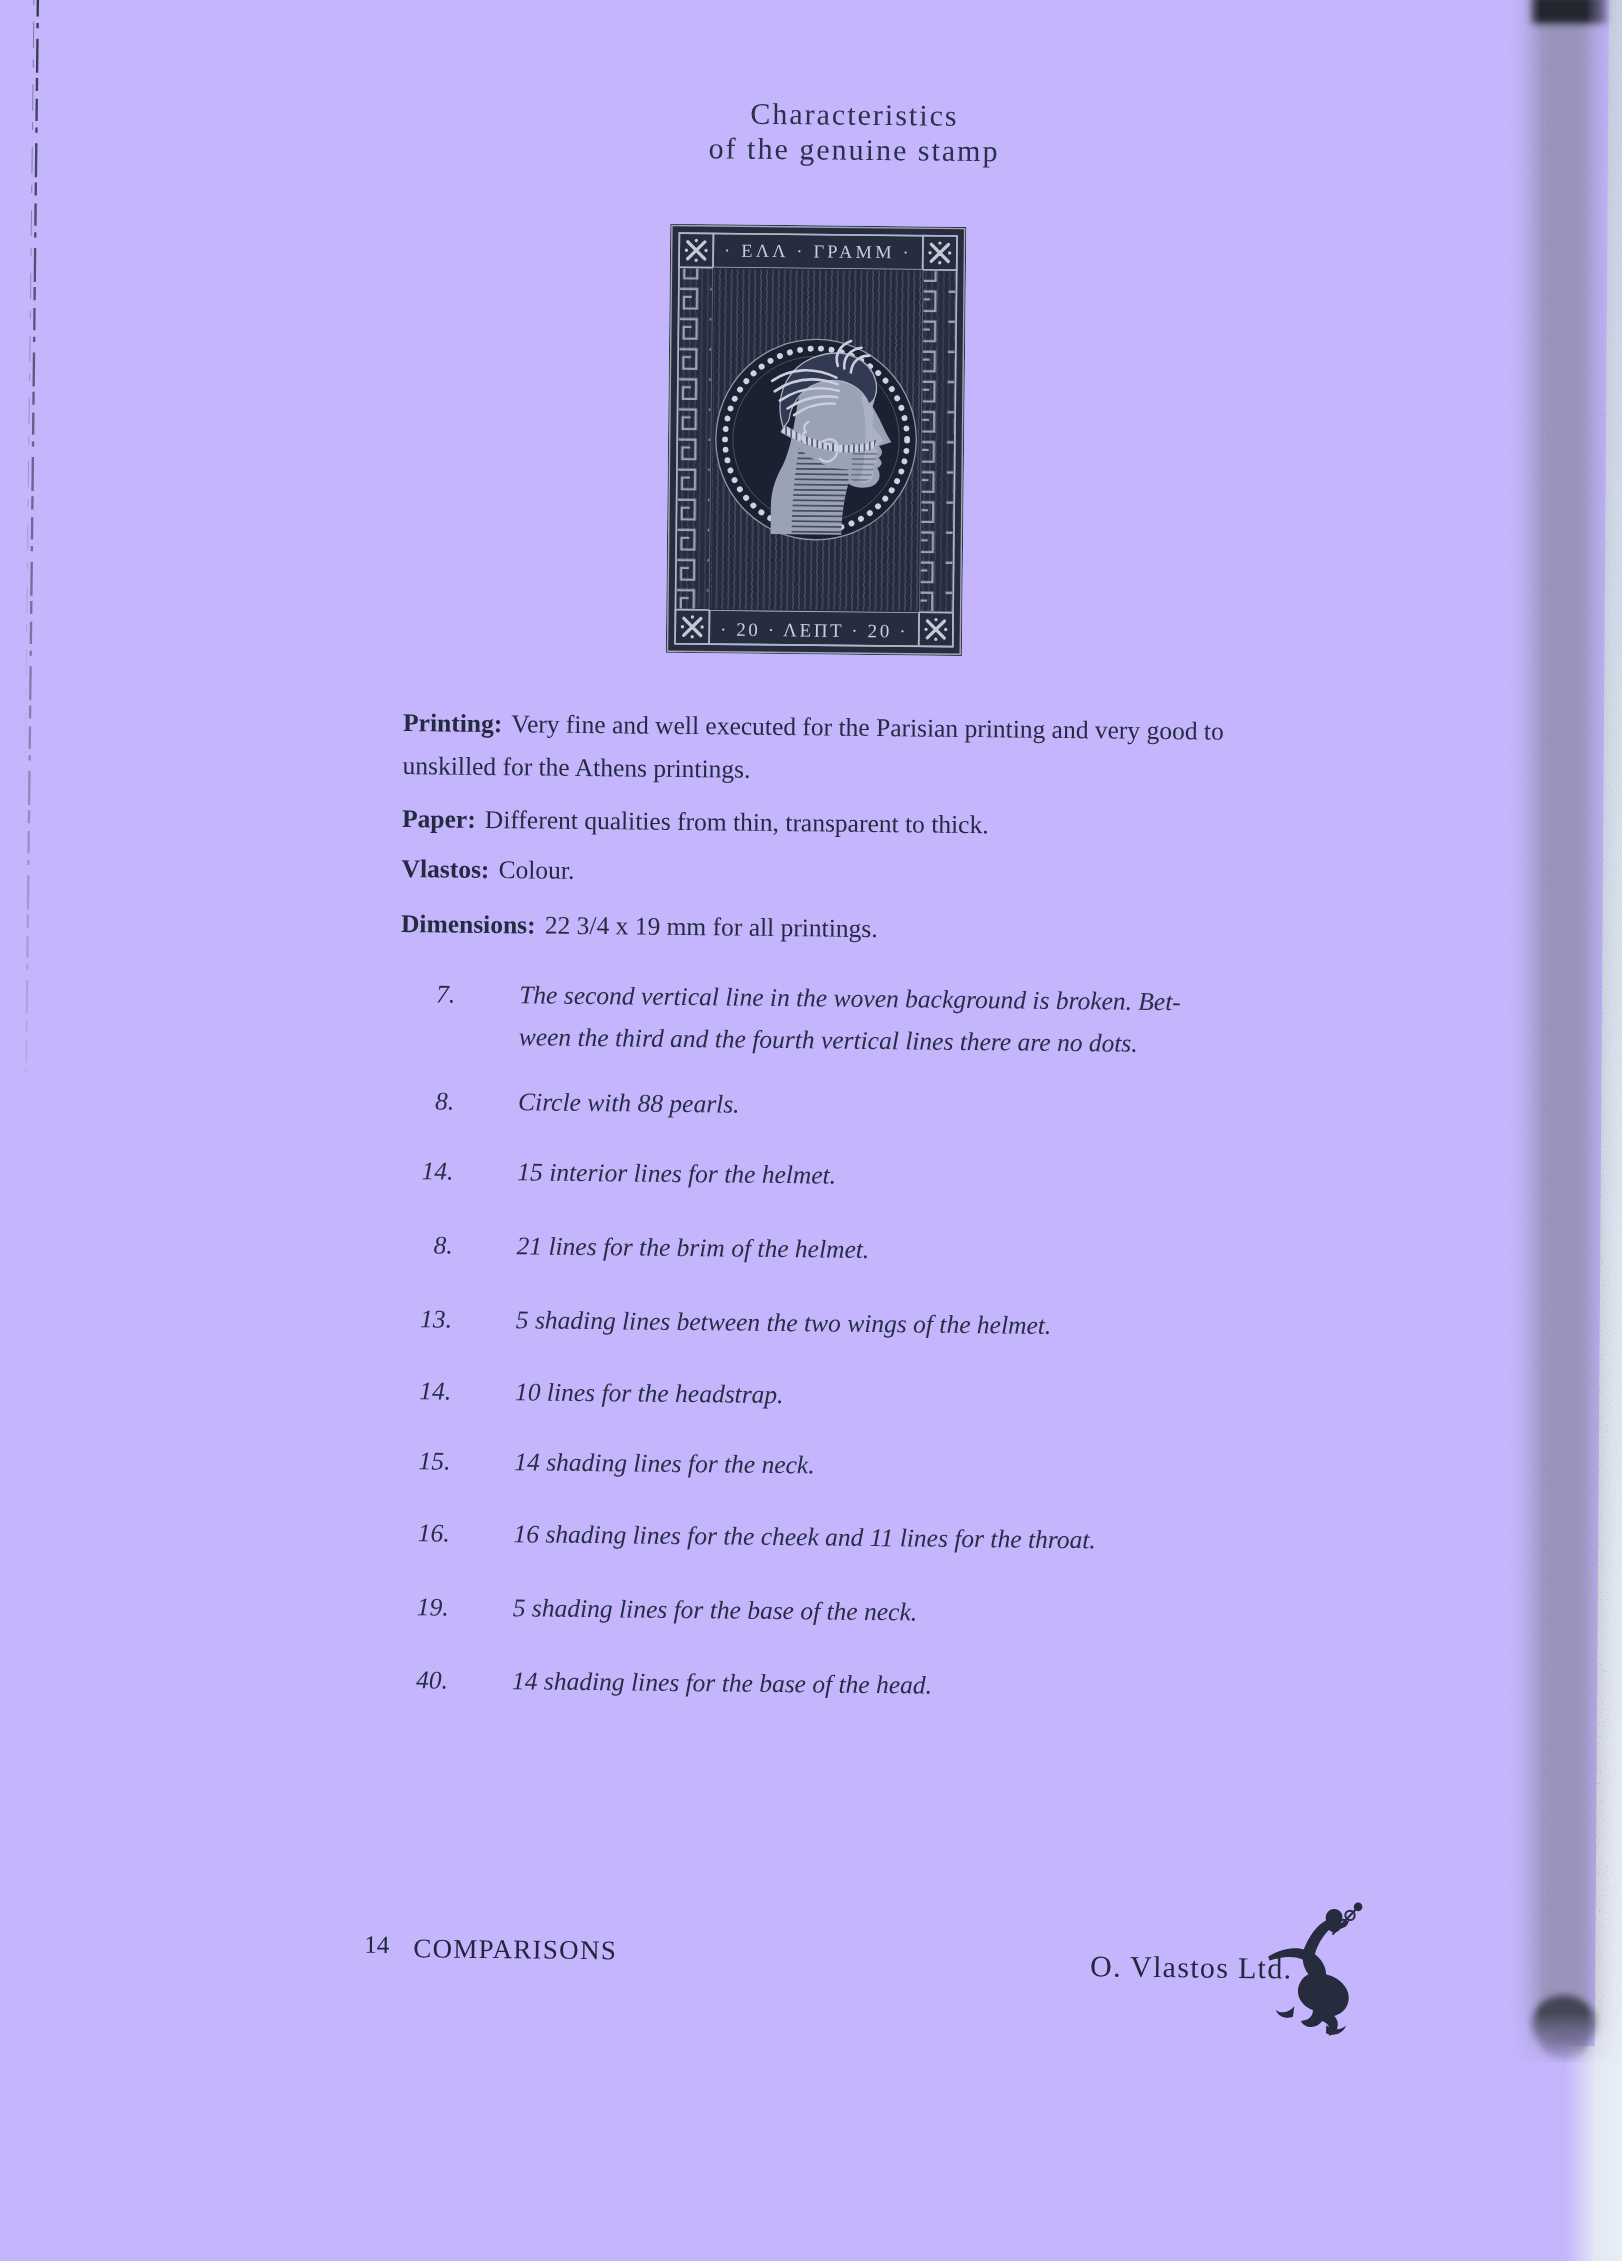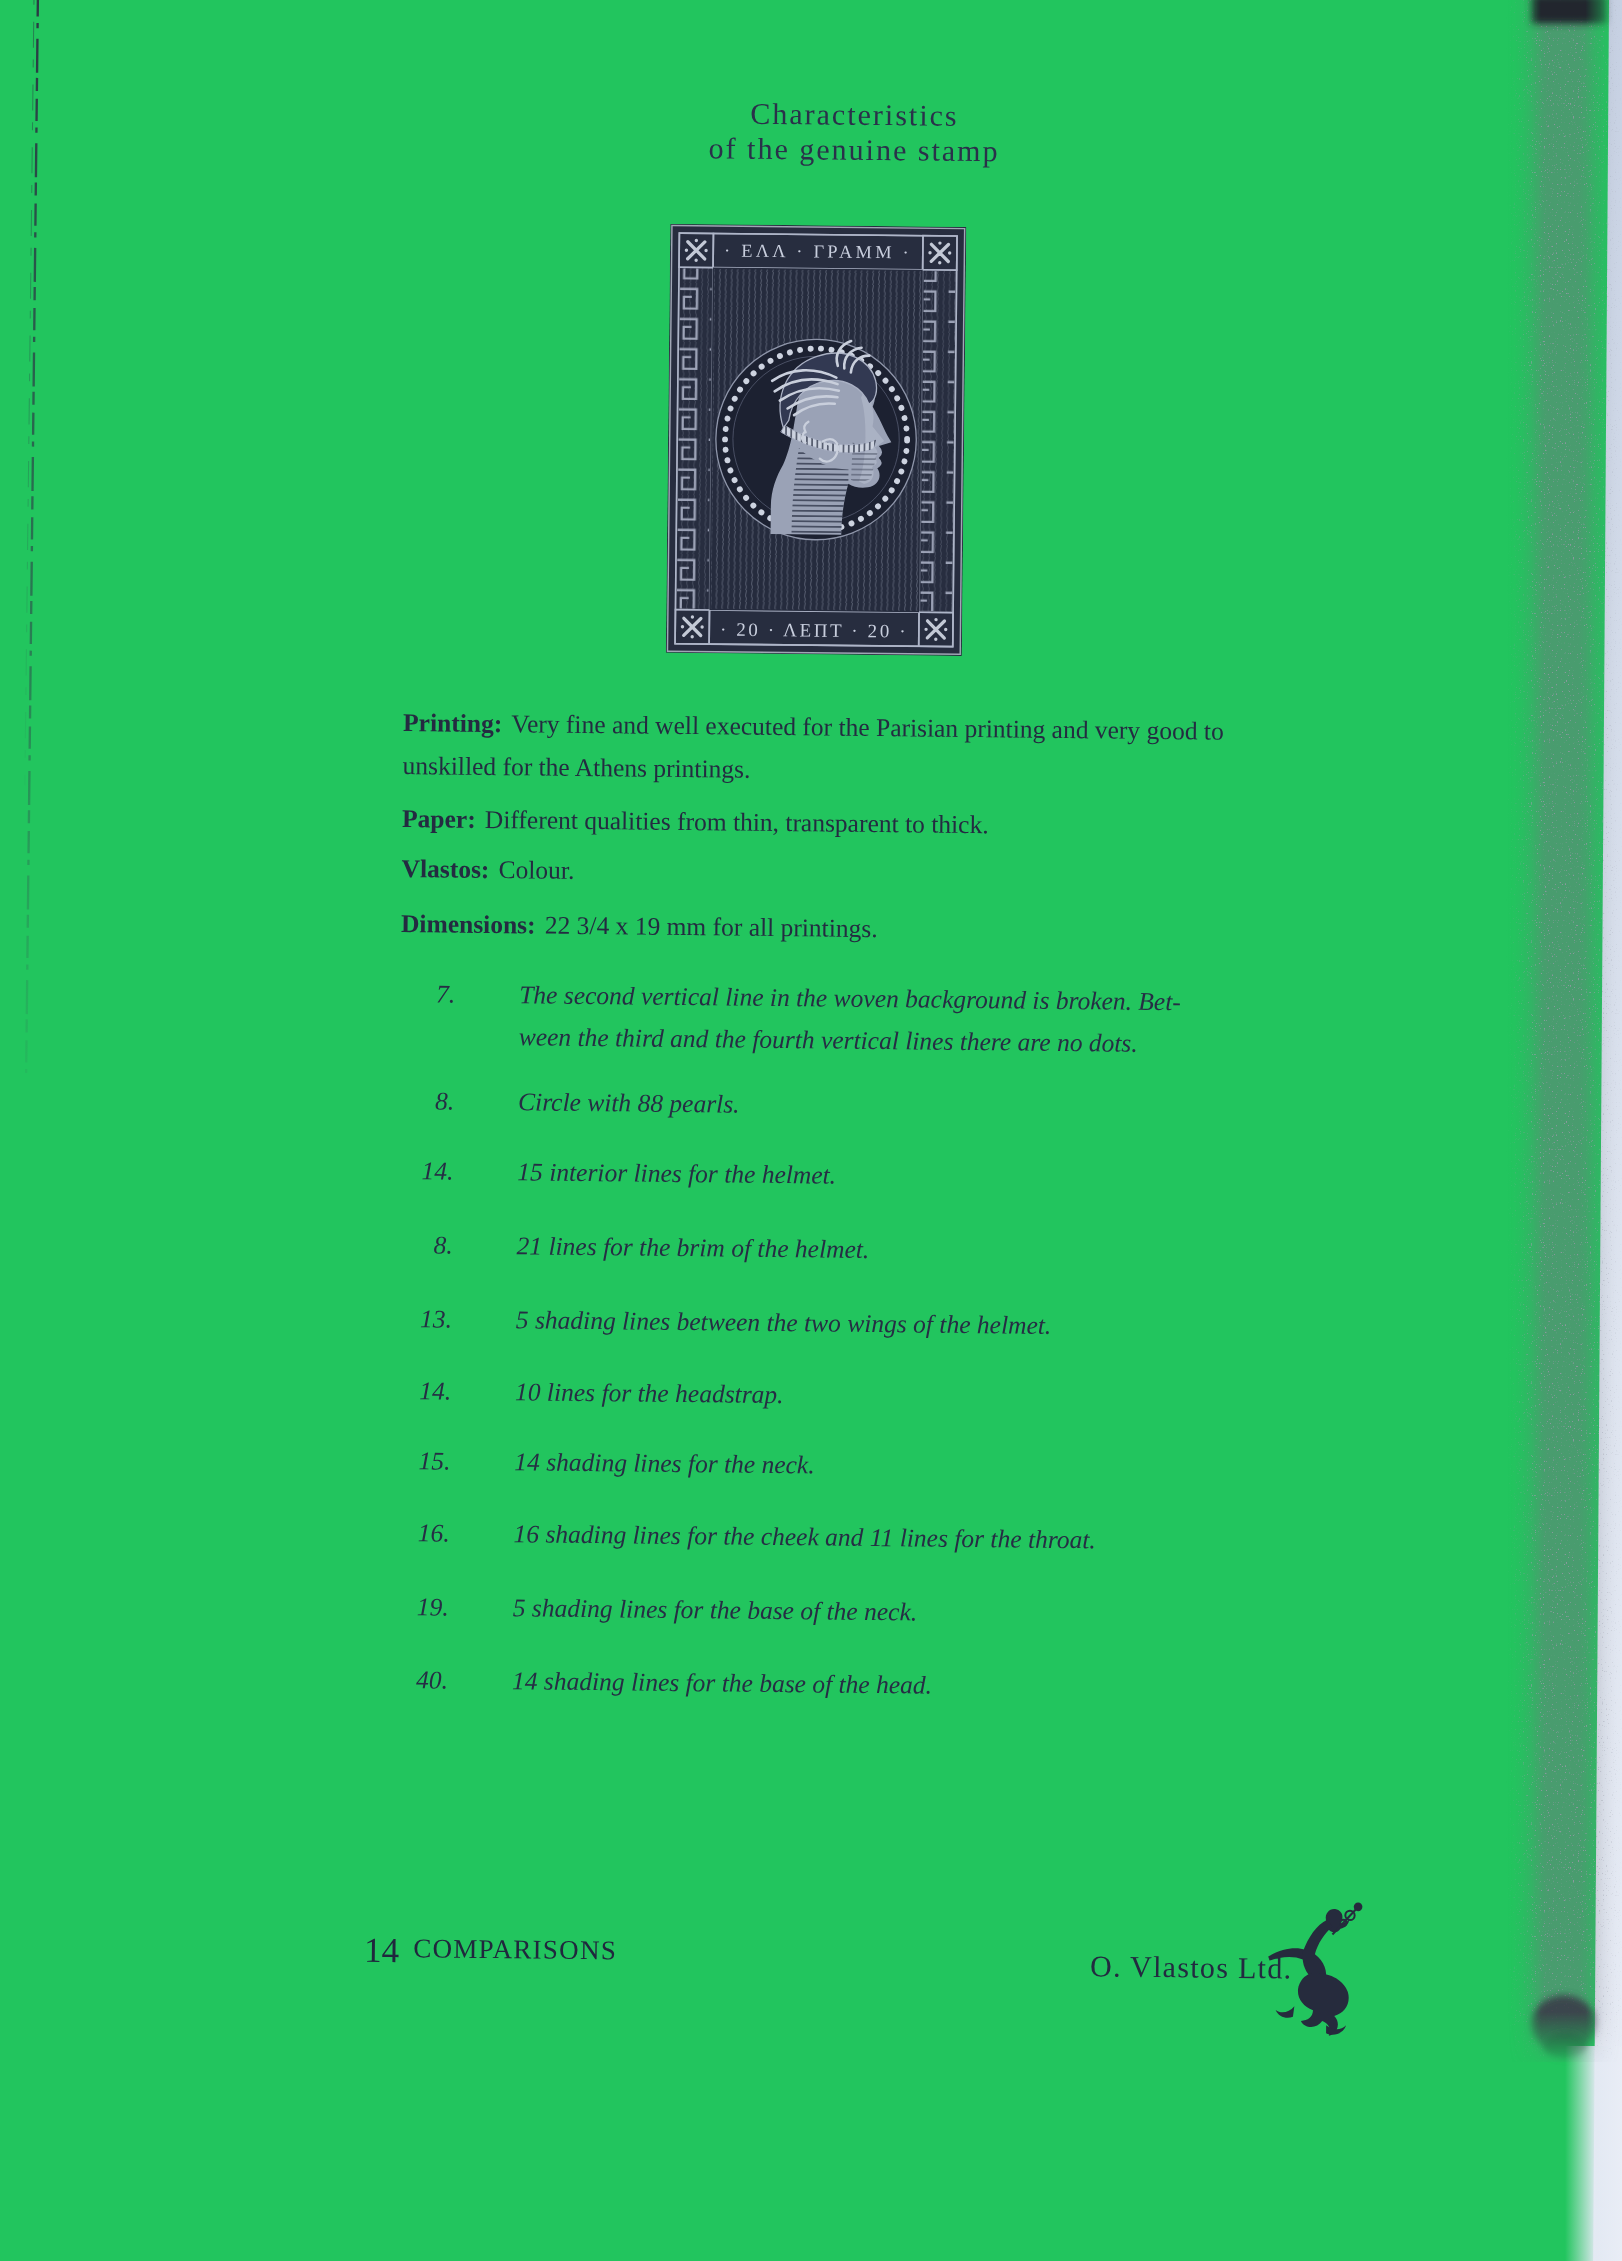--- a/index.html
+++ b/index.html
@@ -1,33 +1,33 @@
 <!DOCTYPE html>
 <html style="font-size:10.5px"><head>
 <meta charset="utf-8">
 <style>
   html,body{margin:0;padding:0;background:#e9e9e7;}
-  .page{position:relative;width:1622px;height:2261px;background:#22c55e;overflow:hidden;
+  .page{position:relative;width:1622px;height:2261px;background:#c4b5fd;overflow:hidden;
         font-family:"Liberation Serif",serif;color:#232a40;}
   .skew{position:absolute;inset:0;transform:rotate(0.6deg);transform-origin:393px 1113px;}
 
   .title{position:absolute;left:628px;top:92px;width:432px;text-align:center;
          font-size:30px;line-height:35px;letter-spacing:2px;color:#2a314a;}
 
   .stamp-wrap{position:absolute;left:661px;top:221px;width:296px;height:429px;}
 
   .spec{position:absolute;left:399px;width:911px;font-size:25.5px;line-height:43px;color:#242b41;}
   .spec .lbl{font-weight:bold;margin-right:9.2px;}
 
   .lrow{position:absolute;left:391px;width:969px;font-style:italic;font-size:25.5px;
         line-height:42px;color:#262d44;}
   .lrow .num{display:inline-block;width:63px;text-align:right;vertical-align:top;}
   .lrow .itext{display:inline-block;width:838px;margin-left:64px;vertical-align:top;}
 
-  .pgnum{position:absolute;left:373px;top:1931px;font-size:35px;color:#20273d;}
+  .pgnum{position:absolute;left:373px;top:1931px;font-size:25px;color:#20273d;}
   .section{position:absolute;left:422px;top:1933px;font-size:27px;letter-spacing:1.3px;color:#20273d;}
   .publisher{position:absolute;left:1099px;top:1942px;font-size:30px;letter-spacing:1.3px;color:#232a40;}
   .hermes-logo{position:absolute;left:1269px;top:1883px;width:110px;height:144px;}
 
   
   .edge-strip{position:absolute;left:1584px;top:0;width:38px;height:2261px;
       background:linear-gradient(180deg,#c7d1e3 0%,#d4dcea 30%,#dfe5f0 60%,#e9edf6 100%);
       clip-path:polygon(25px 0,38px 0,38px 2261px,9.2px 2261px);}
   .corner-wash{position:absolute;left:1565px;top:2046px;width:58px;height:215px;
       background:linear-gradient(90deg,rgba(222,229,241,0) 0%,#e3e9f3 55%,#e9edf6 100%);}

